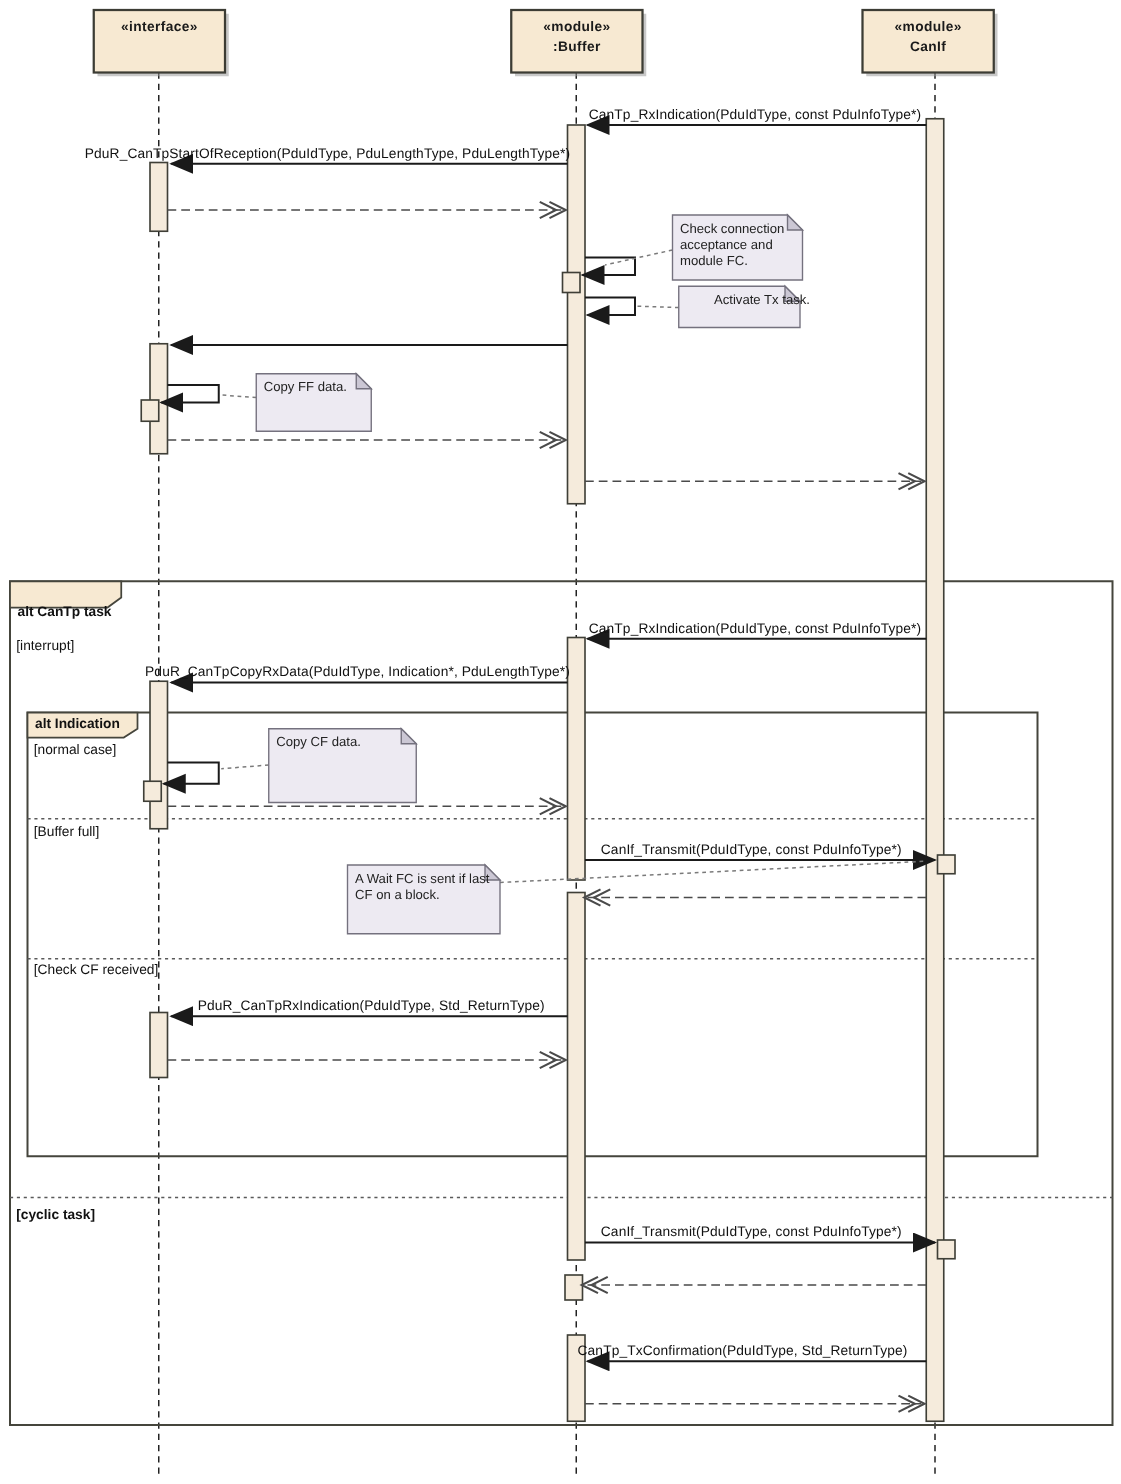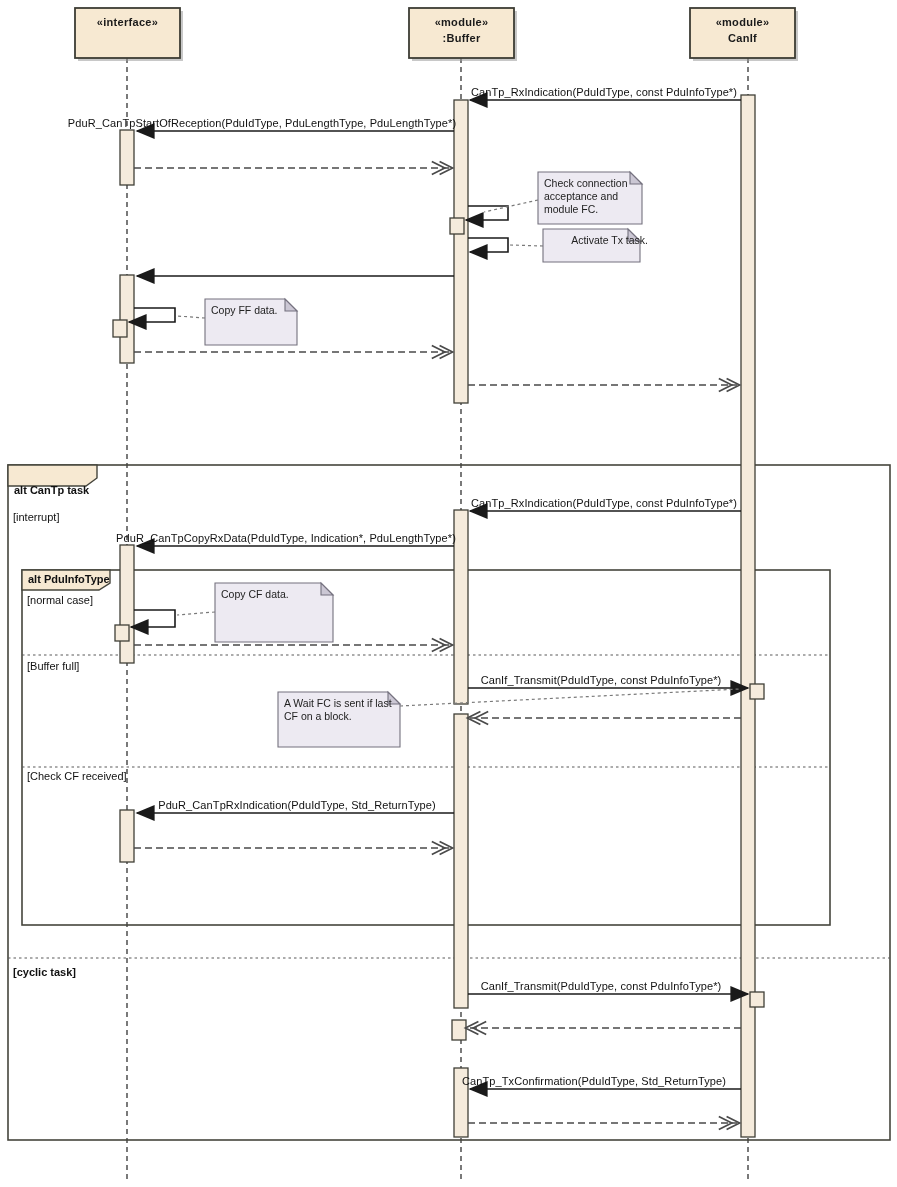--- a/index.html
+++ b/index.html
@@ -119,21 +119,21 @@
       <span>«module»</span>
       <span>:Buffer</span>
     </div>
     <div class="head" style="left: 690px; top: 8px; width: 105px; height: 50px;">
       <span>«module»</span>
       <span>CanIf</span>
     </div>
     <div class="frag-label" style="left: 14px; top: 468px; margin-top: 16px;">alt CanTp task</div>
     <div class="guard" style="left: 13px; top: 511px;">[interrupt]</div>
     <div class="guard" style="left: 13px; top: 966px; font-weight: bold;">[cyclic task]</div>
-    <div class="frag-label" style="left: 28px; top: 573px;">alt PduInfoType</div>
+    <div class="frag-label" style="left: 28px; top: 573px;">alt Indication</div>
     <div class="guard" style="left: 27px; top: 594px;">[normal case]</div>
     <div class="guard" style="left: 27px; top: 660px;">[Buffer full]</div>
     <div class="guard" style="left: 27px; top: 770px;">[Check CF received]</div>
     <div class="msg-label" style="left: 604px; top: 86px;">CanTp_RxIndication(PduIdType, const PduInfoType*)</div>
     <div class="msg-label" style="left: 262px; top: 117px;">PduR_CanTpStartOfReception(PduIdType, PduLengthType, PduLengthType*)</div>
     <div class="msg-label" style="left: 604px; top: 497px;">CanTp_RxIndication(PduIdType, const PduInfoType*)</div>
     <div class="msg-label" style="left: 286px; top: 532px;">PduR_CanTpCopyRxData(PduIdType, Indication*, PduLengthType*)</div>
     <div class="msg-label" style="left: 601px; top: 674px;">CanIf_Transmit(PduIdType, const PduInfoType*)</div>
     <div class="msg-label" style="left: 297px; top: 799px;">PduR_CanTpRxIndication(PduIdType, Std_ReturnType)</div>
     <div class="msg-label" style="left: 601px; top: 980px;">CanIf_Transmit(PduIdType, const PduInfoType*)</div>

